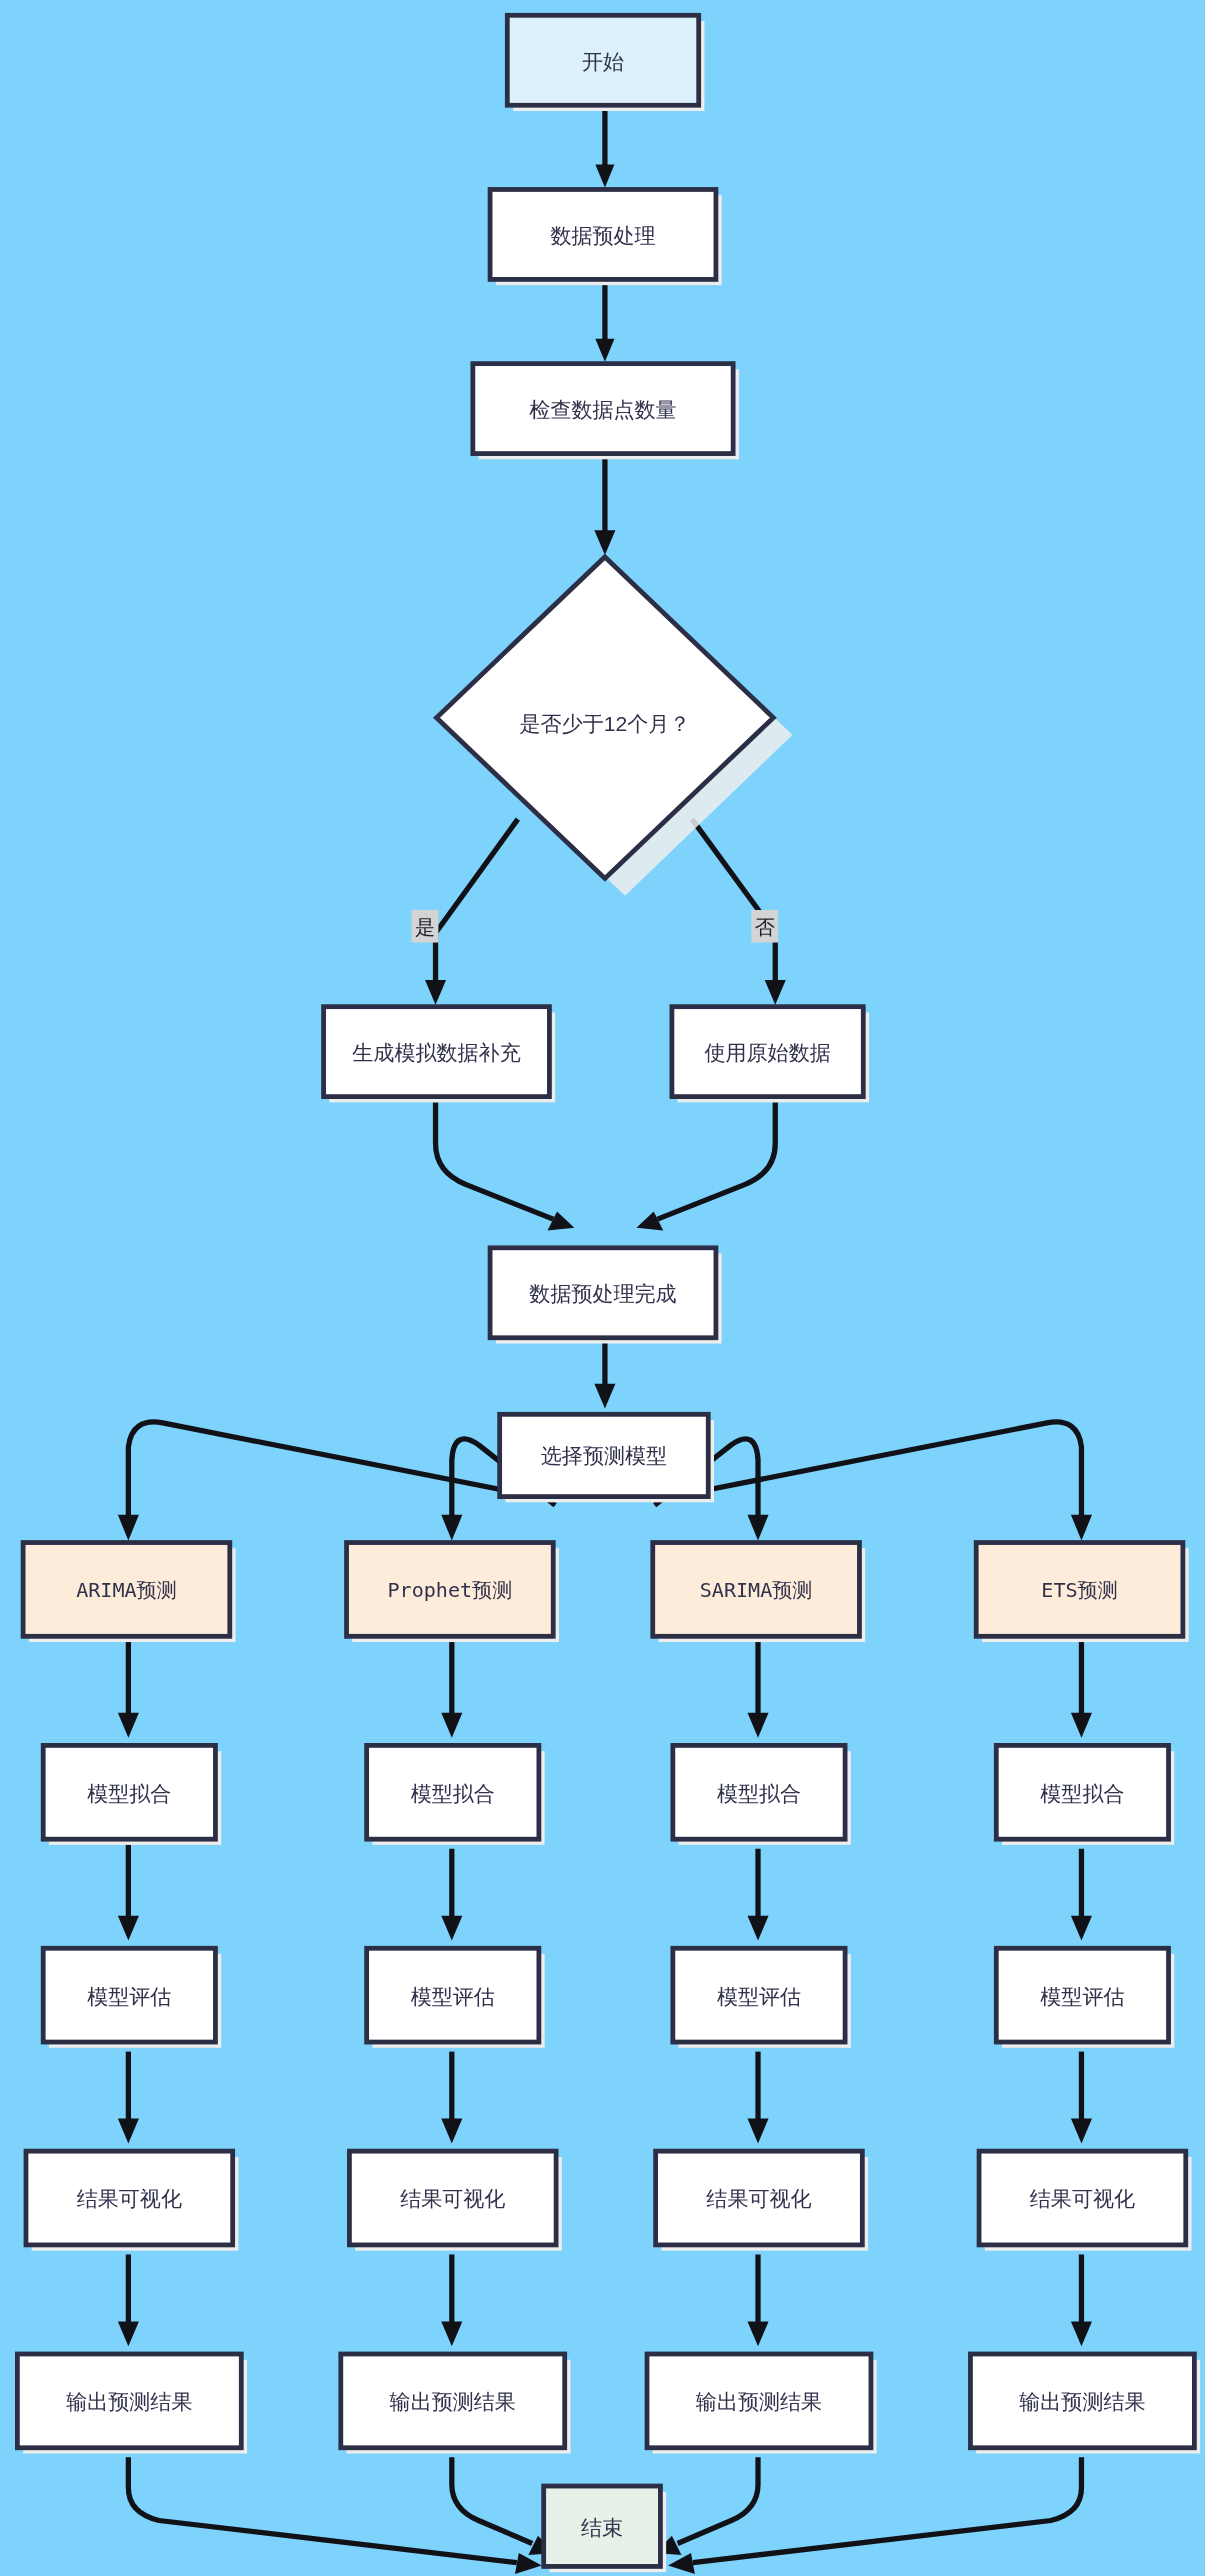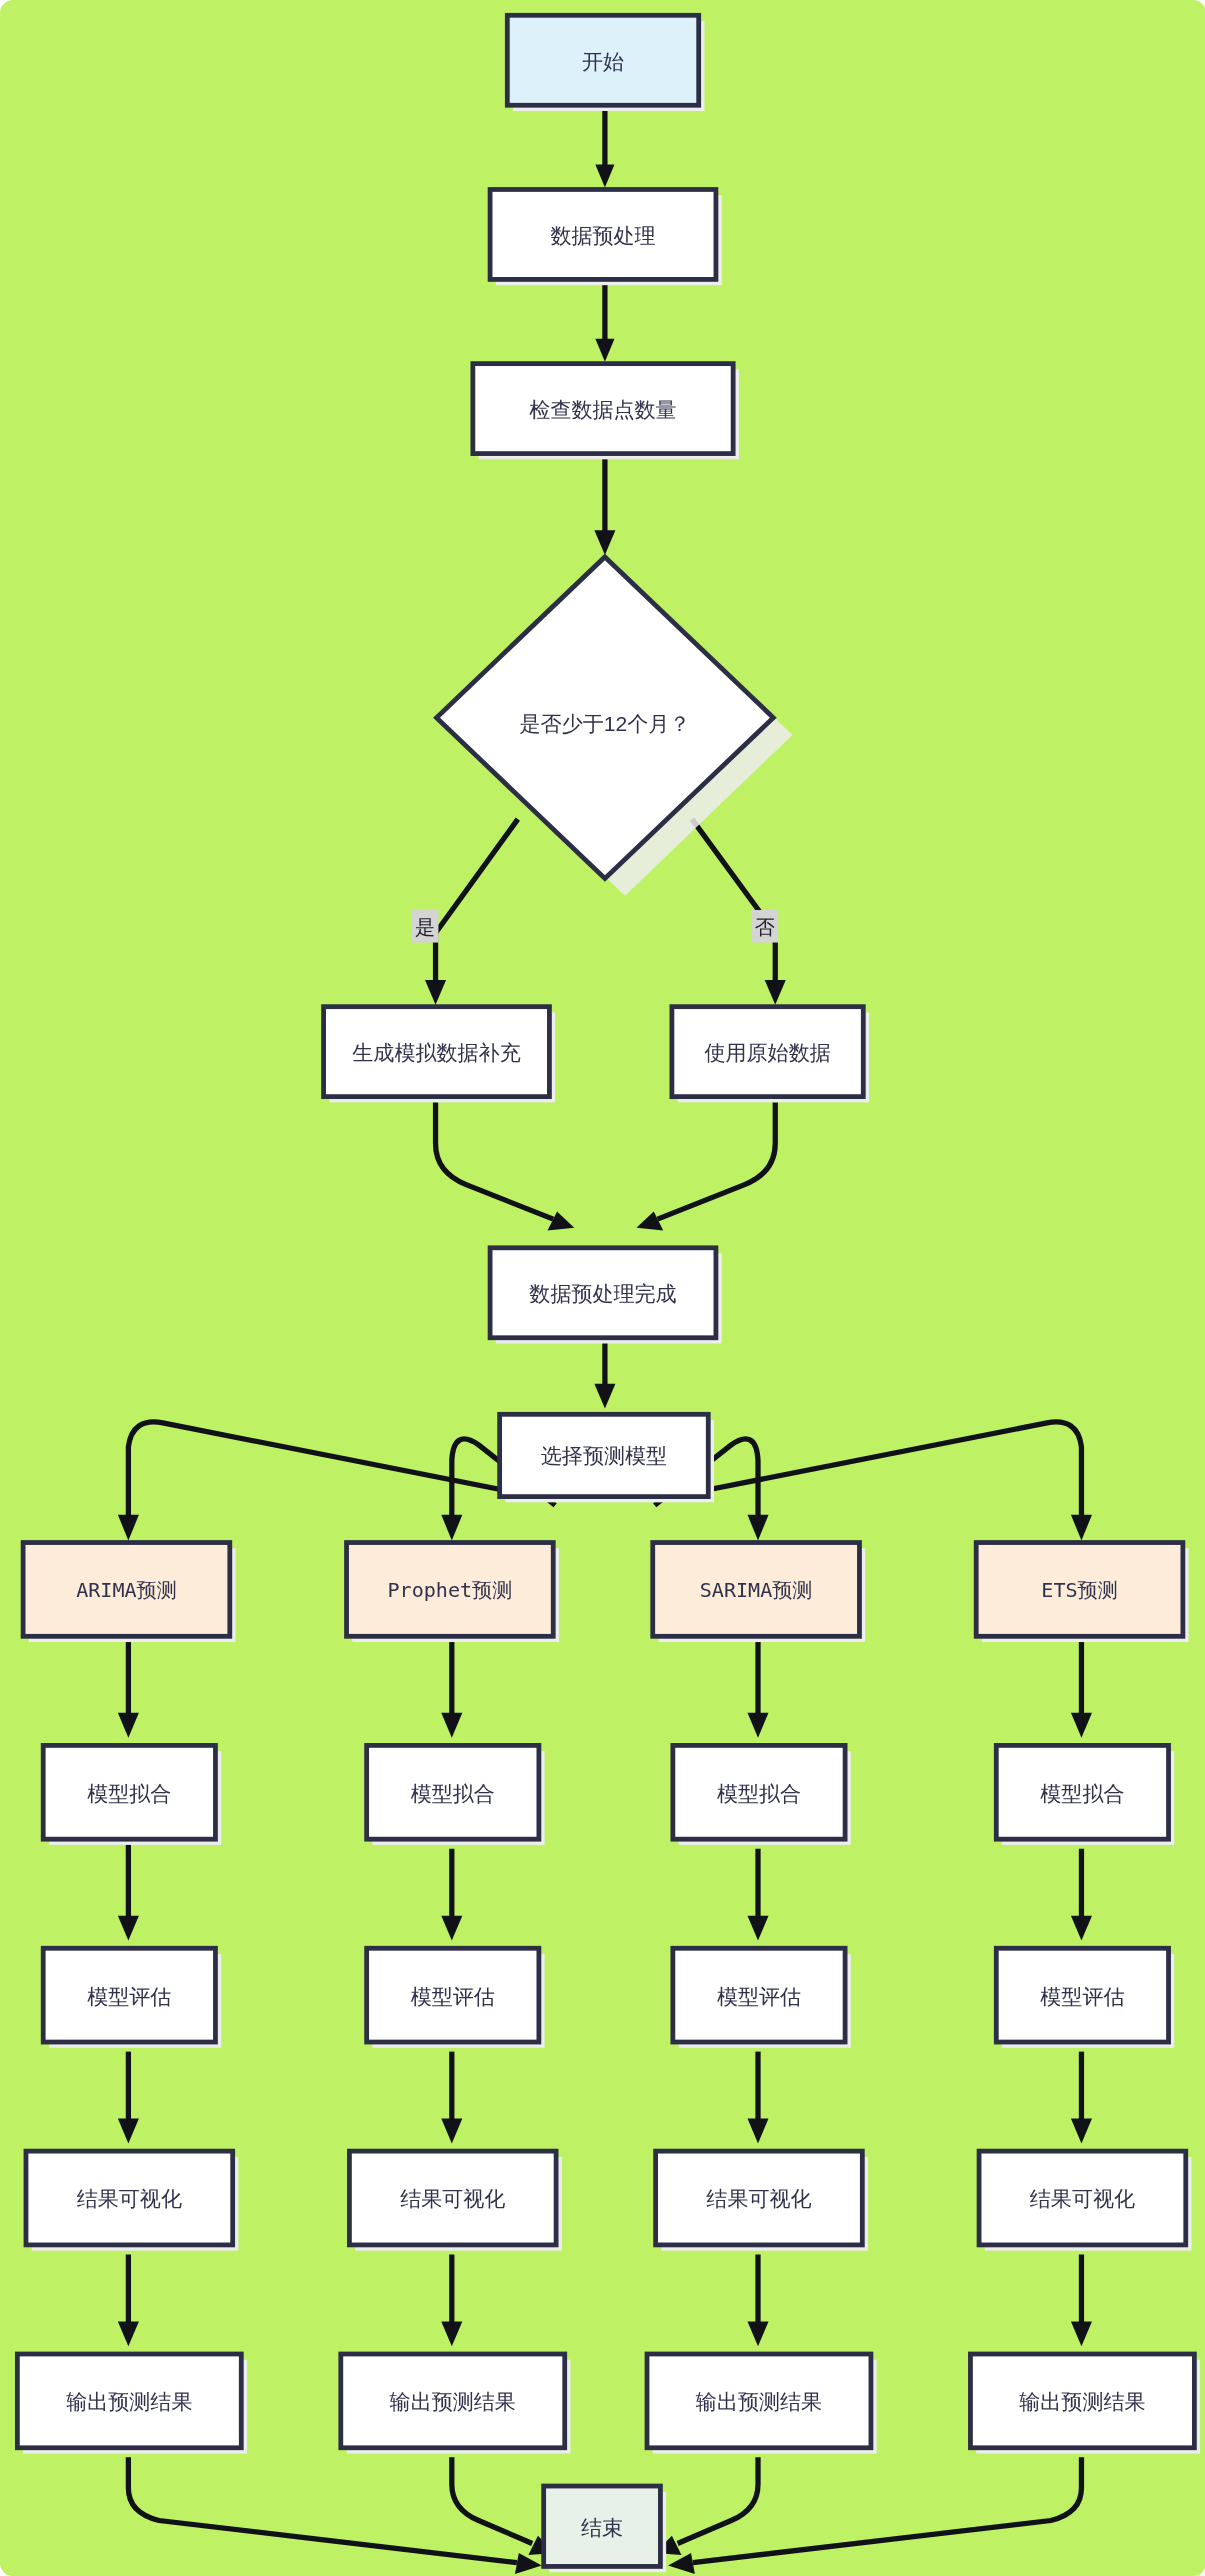--- a/index.html
+++ b/index.html
@@ -4,24 +4,23 @@
 <style>
   html, body {
     margin: 0;
     padding: 0;
     background: #ffffff;
   }
   #canvas {
     position: relative;
     width: 1206px;
     height: 2576px;
-    background: #bef264;
+    background: #7dd3fc;
     font-family: "Liberation Sans", "DejaVu Sans", sans-serif;
     overflow: hidden;
-    border-radius: 13px;
   }
   svg.flow {
     position: absolute;
     top: 0;
     left: 0;
     width: 1206px;
     height: 2576px;
     display: block;
   }
   .node-rect {

